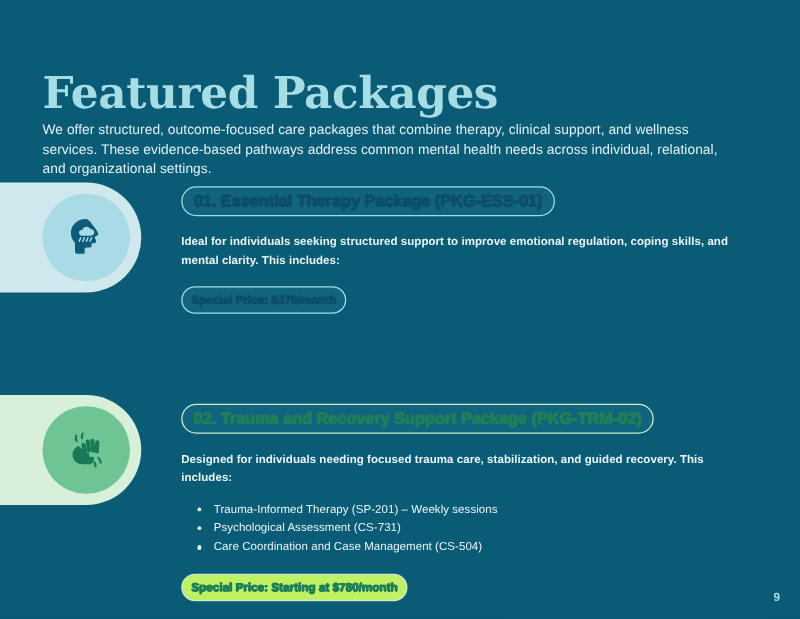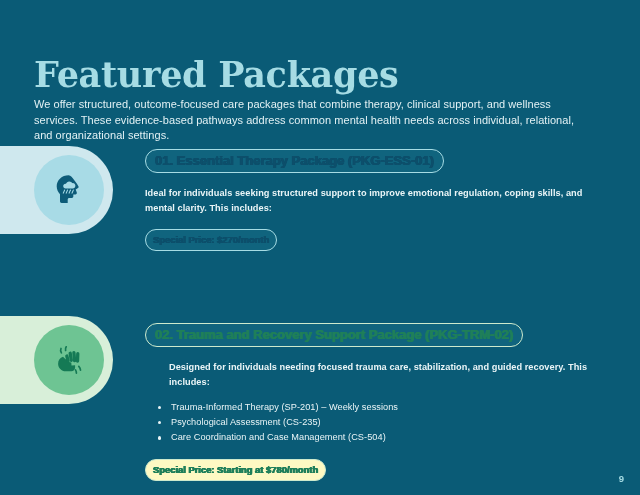--- a/index.html
+++ b/index.html
@@ -109,21 +109,21 @@
 
   .card-body {
     width: 452px;
     font-size: 9.2px;
     line-height: 15.2px;
     color: #eaf5f7;
     letter-spacing: 0.05px;
     font-weight: bold;
   }
   .card.one .card-body { margin-top: 13px; }
-  .card.two .card-body { margin-top: 13px; margin-left: 24px; }
+  .card.two .card-body { margin-top: 13px; }
 
   .card-list {
     list-style: none;
     margin: 0;
     padding: 0;
   }
   .card-list li {
     position: relative;
     padding-left: 26px;
     font-size: 9.2px;
@@ -150,21 +150,21 @@
     color: #0d4f6b;
     font-size: 9.4px;
     padding: 3px 7px 4px 7px;
     border-radius: 11px;
     text-shadow:
       -0.5px 0 0 #0d4f6b, 0.5px 0 0 #0d4f6b,
       0 -0.35px 0 #0d4f6b, 0 0.35px 0 #0d4f6b;
   }
   .pill.price-green {
     border: 1.2px solid #cdeacd;
-    background: #fef9c3;
+    background: #bef264;
     color: #1f7f5a;
     font-size: 9.4px;
     padding: 3px 7px 4px 7px;
     border-radius: 11px;
     text-shadow:
       -0.5px 0 0 #1f7f5a, 0.5px 0 0 #1f7f5a,
       0 -0.35px 0 #1f7f5a, 0 0.35px 0 #1f7f5a;
   }
 
   
@@ -230,21 +230,21 @@
         </svg>
       </span>
     </div>
   </div>
 
   <div class="card two">
     <div class="pill heading-green">02. Trauma and Recovery Support Package (PKG-TRM-02)</div>
     <p class="card-body">Designed for individuals needing focused trauma care, stabilization, and guided recovery. This includes:</p>
     <ul class="card-list">
       <li>Trauma-Informed Therapy (SP-201) – Weekly sessions</li>
-      <li>Psychological Assessment (CS-235)</li>
+      <li>Psychological Assessment (CS-731)</li>
       <li>Care Coordination and Case Management (CS-504)</li>
     </ul>
     <div class="price-wrap">
       <span class="pill price-green">Special Price: Starting at $780/month</span>
     </div>
   </div>
 
   <div class="page-number">9</div>
 
 </div>

